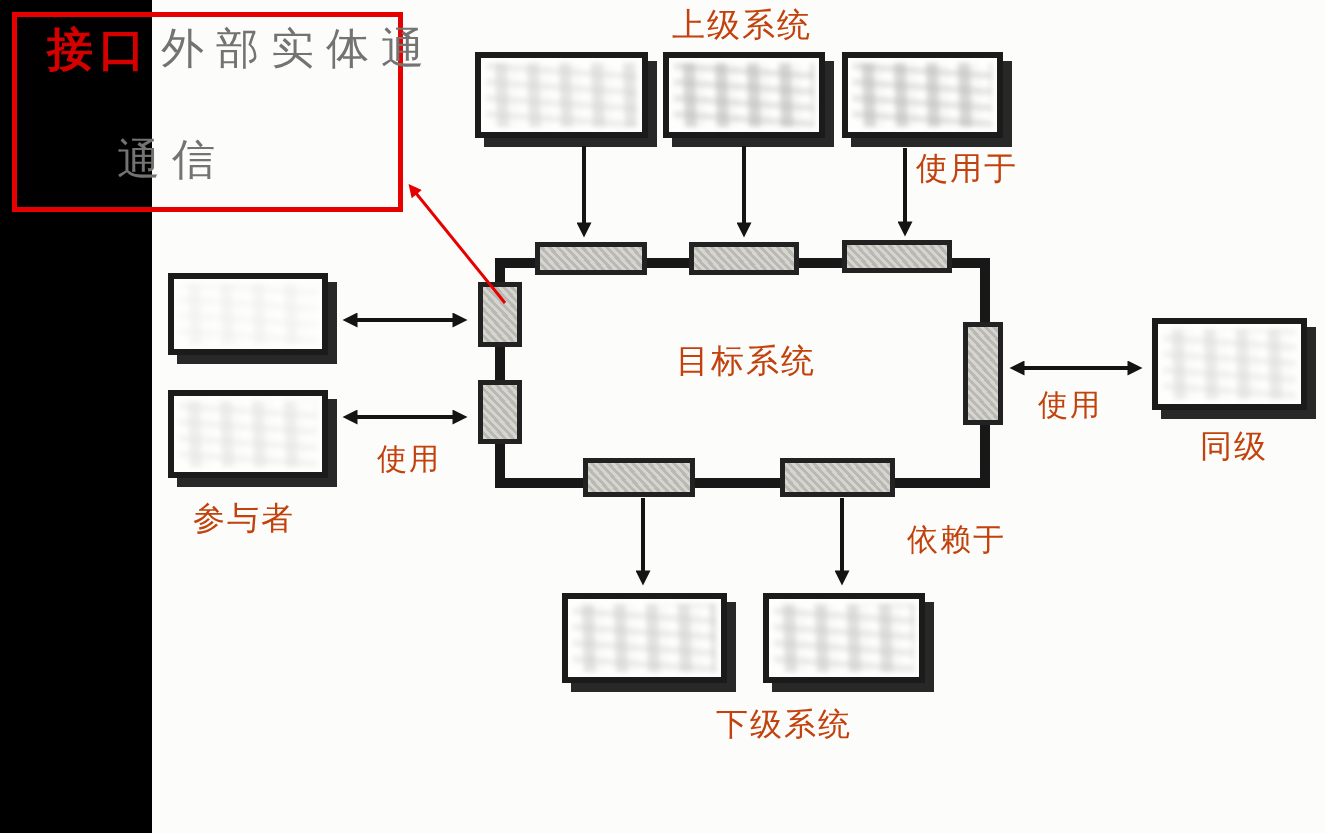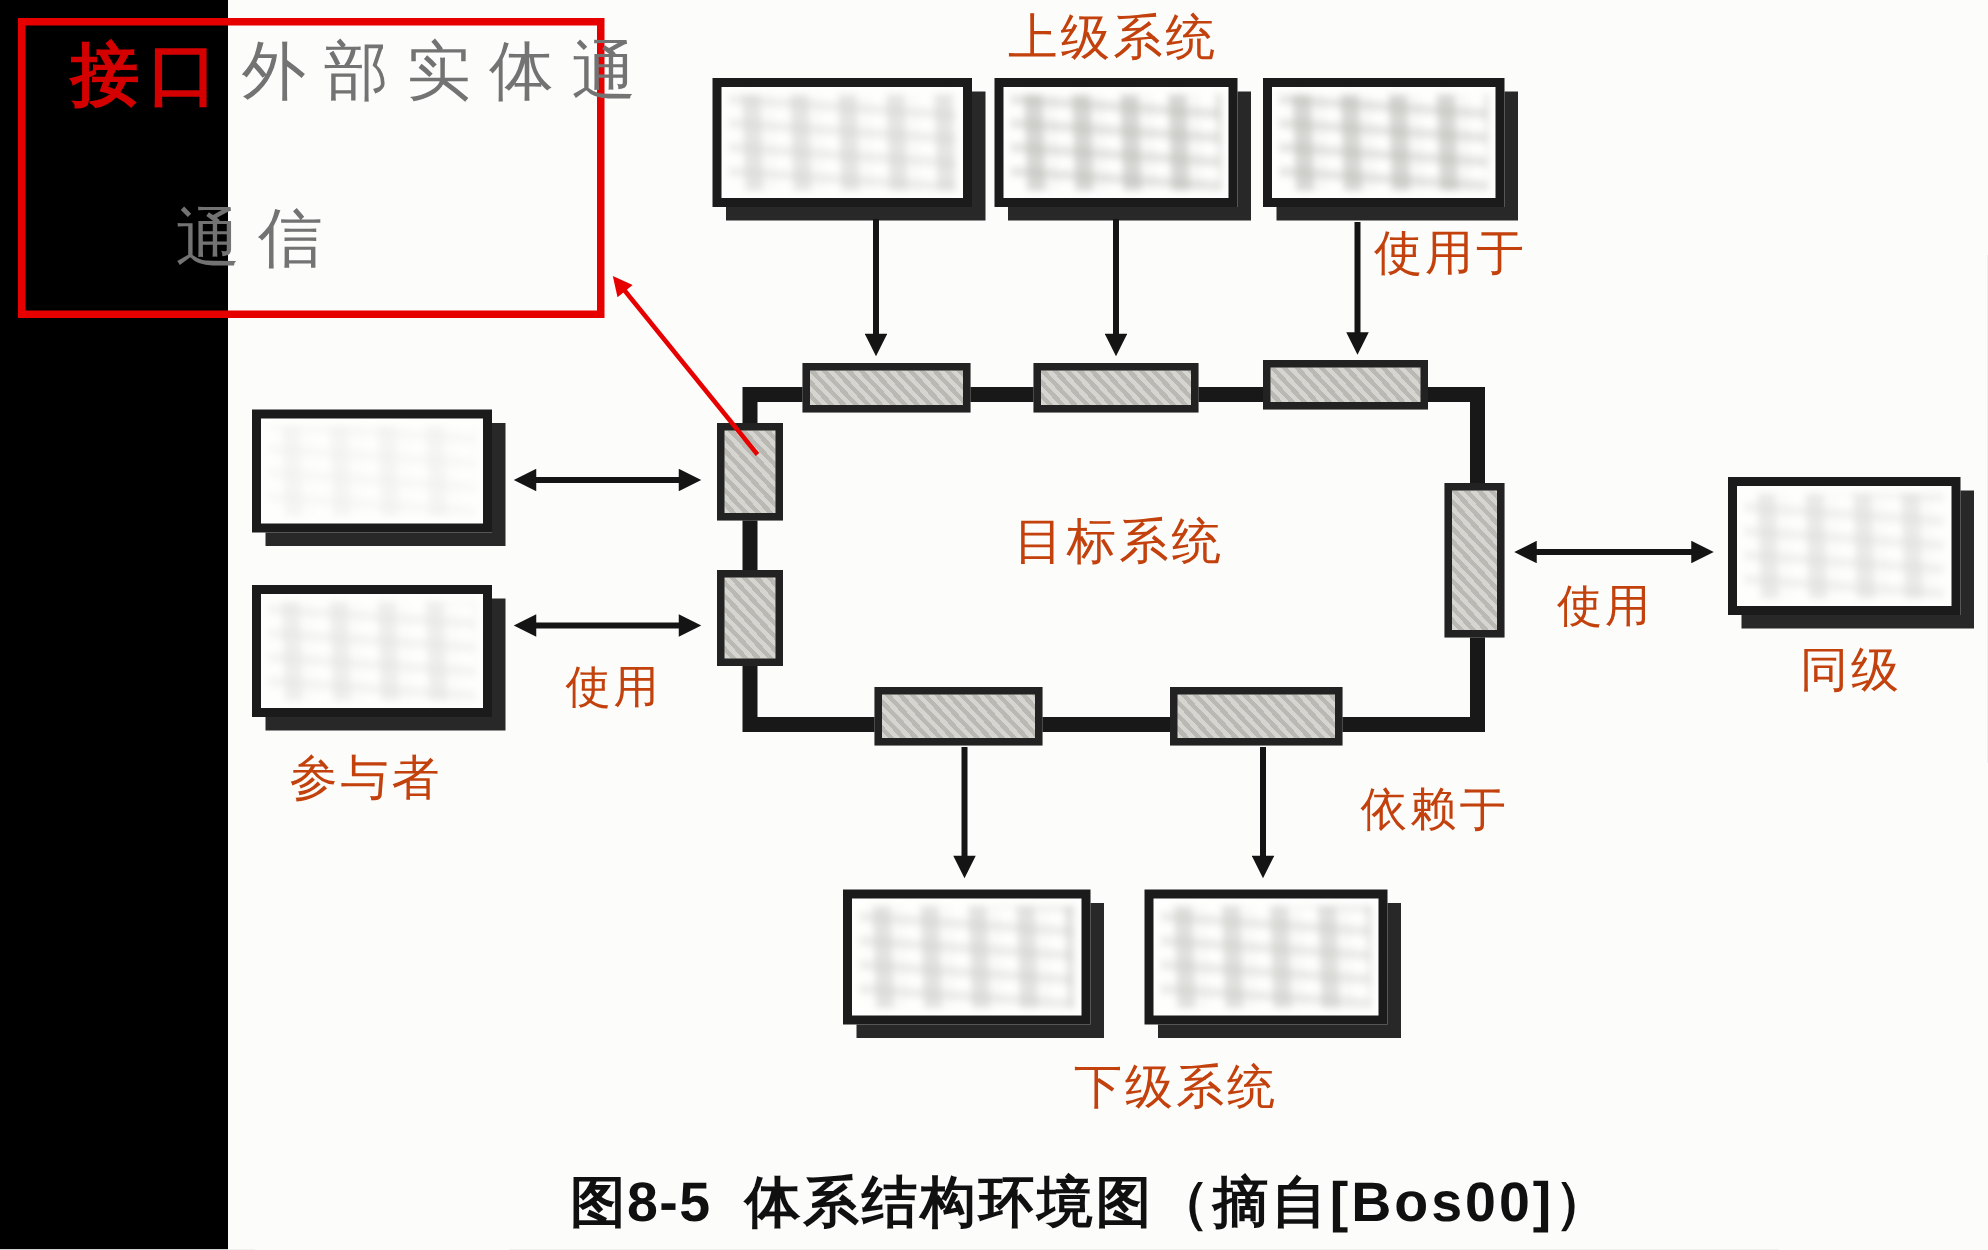--- a/index.html
+++ b/index.html
@@ -108,23 +108,20 @@
 
   <div class="dlabel" style="left:887px;top:524px;font-size:31px;margin-left:20px;">依赖于</div>
   <div class="box" style="left:562px;top:593px;width:165px;height:90px;">
     <div class="bleed" style="opacity:.38"></div>
   </div>
   <div class="box" style="left:763px;top:593px;width:162px;height:90px;">
     <div class="bleed" style="opacity:.42"></div>
   </div>
   <div class="dlabel" style="left:676px;top:708px;font-size:32px;margin-left:40px;">下级系统</div>
 
-  <div class="caption">
-    <span>图8-5</span><span class="cap-title">体系结构环境图（摘自[Bos00]）</span>
-  </div>
 
   <div class="strip"></div>
   <div class="callout"></div>
   <div class="co-kw" style="left:26px;top:27px;margin-left:21px;">接口</div>
   <div class="co-line" style="left:161px;top:27px;">外部实体通</div>
   <div class="co-line" style="left:117px;top:138px;text-align:right;">通信</div>
 
 </div>
 
 </body></html>

